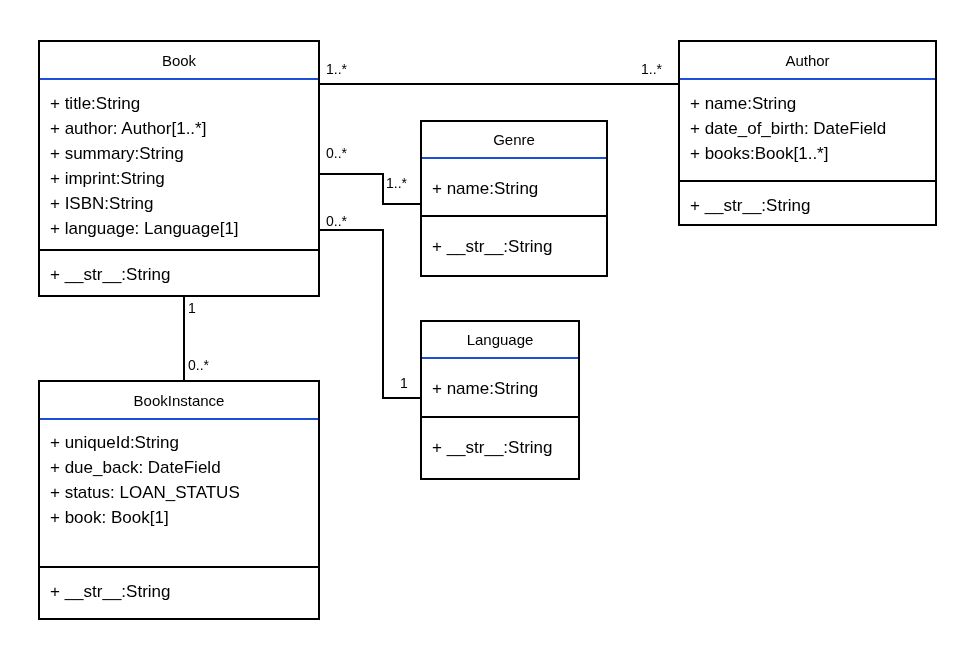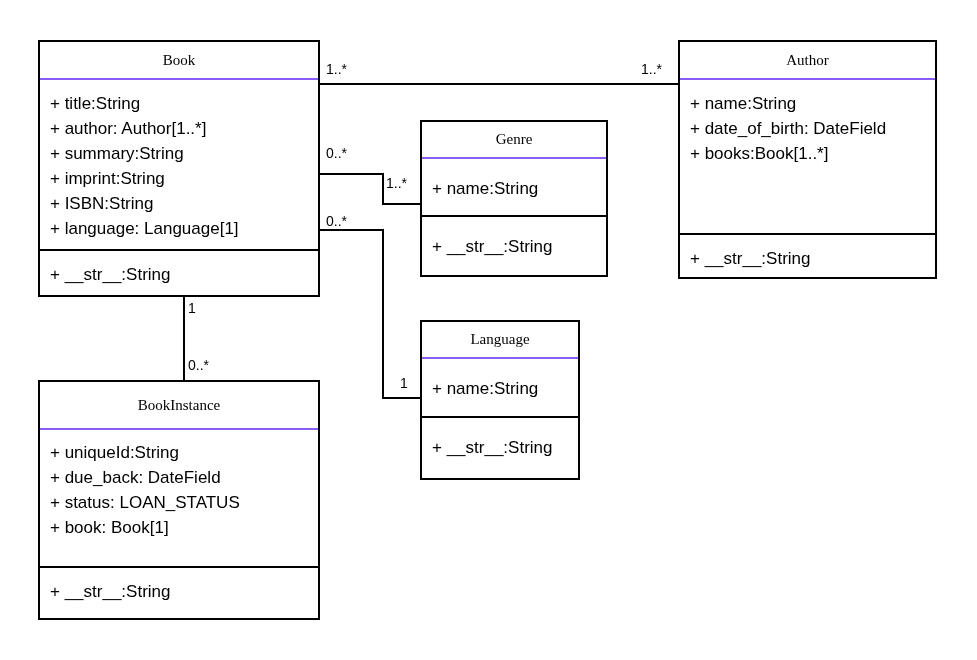--- a/index.html
+++ b/index.html
@@ -27,23 +27,22 @@
   }
   .uml-header {
     box-sizing: border-box;
     text-align: left;
     font-size: 15px;
     color: #000000;
     line-height: 1;
     display: flex;
     align-items: center;
     justify-content: center;
-    border-bottom: 2px solid #8b5cf6;
+    border-bottom: 2px solid #1d4ed8;
     flex: 0 0 auto;
-    font-family: Liberation Serif, serif;
   }
   .uml-compartment {
     box-sizing: border-box;
     padding: 12px 10px 6px 10px;
     font-size: 17px;
     color: #000000;
     line-height: 1.47;
     flex: 1 1 auto;
   }
   .uml-compartment.ops {
@@ -109,21 +108,21 @@
       <div class="member">+ summary:String</div>
       <div class="member">+ imprint:String</div>
       <div class="member">+ ISBN:String</div>
       <div class="member">+ language: Language[1]</div>
     </div>
     <div class="uml-compartment ops" style="height:46px;">
       <div class="member">+ __str__:String</div>
     </div>
   </div>
 
-  <div class="uml-class" style="left:678px; top:40px; width:259px; height:239px;">
+  <div class="uml-class" style="left:678px; top:40px; width:259px; height:186px;">
     <div class="uml-header" style="height:38px;">Author</div>
     <div class="uml-compartment attrs">
       <div class="member">+ name:String</div>
       <div class="member">+ date_of_birth: DateField</div>
       <div class="member">+ books:Book[1..*]</div>
     </div>
     <div class="uml-compartment ops" style="height:44px;">
       <div class="member">+ __str__:String</div>
     </div>
   </div>
@@ -142,21 +141,21 @@
     <div class="uml-header" style="height:37px;">Language</div>
     <div class="uml-compartment attrs" style="padding-top:18px;">
       <div class="member">+ name:String</div>
     </div>
     <div class="uml-compartment ops" style="height:62px; padding-top:18px;">
       <div class="member">+ __str__:String</div>
     </div>
   </div>
 
   <div class="uml-class" style="left:38px; top:380px; width:282px; height:240px;">
-    <div class="uml-header" style="height:48px;">BookInstance</div>
+    <div class="uml-header" style="height:38px;">BookInstance</div>
     <div class="uml-compartment attrs" style="padding-top:11px;">
       <div class="member">+ uniqueId:String</div>
       <div class="member">+ due_back: DateField</div>
       <div class="member">+ status: LOAN_STATUS</div>
       <div class="member">+ book: Book[1]</div>
     </div>
     <div class="uml-compartment ops" style="height:52px;">
       <div class="member">+ __str__:String</div>
     </div>
   </div>

